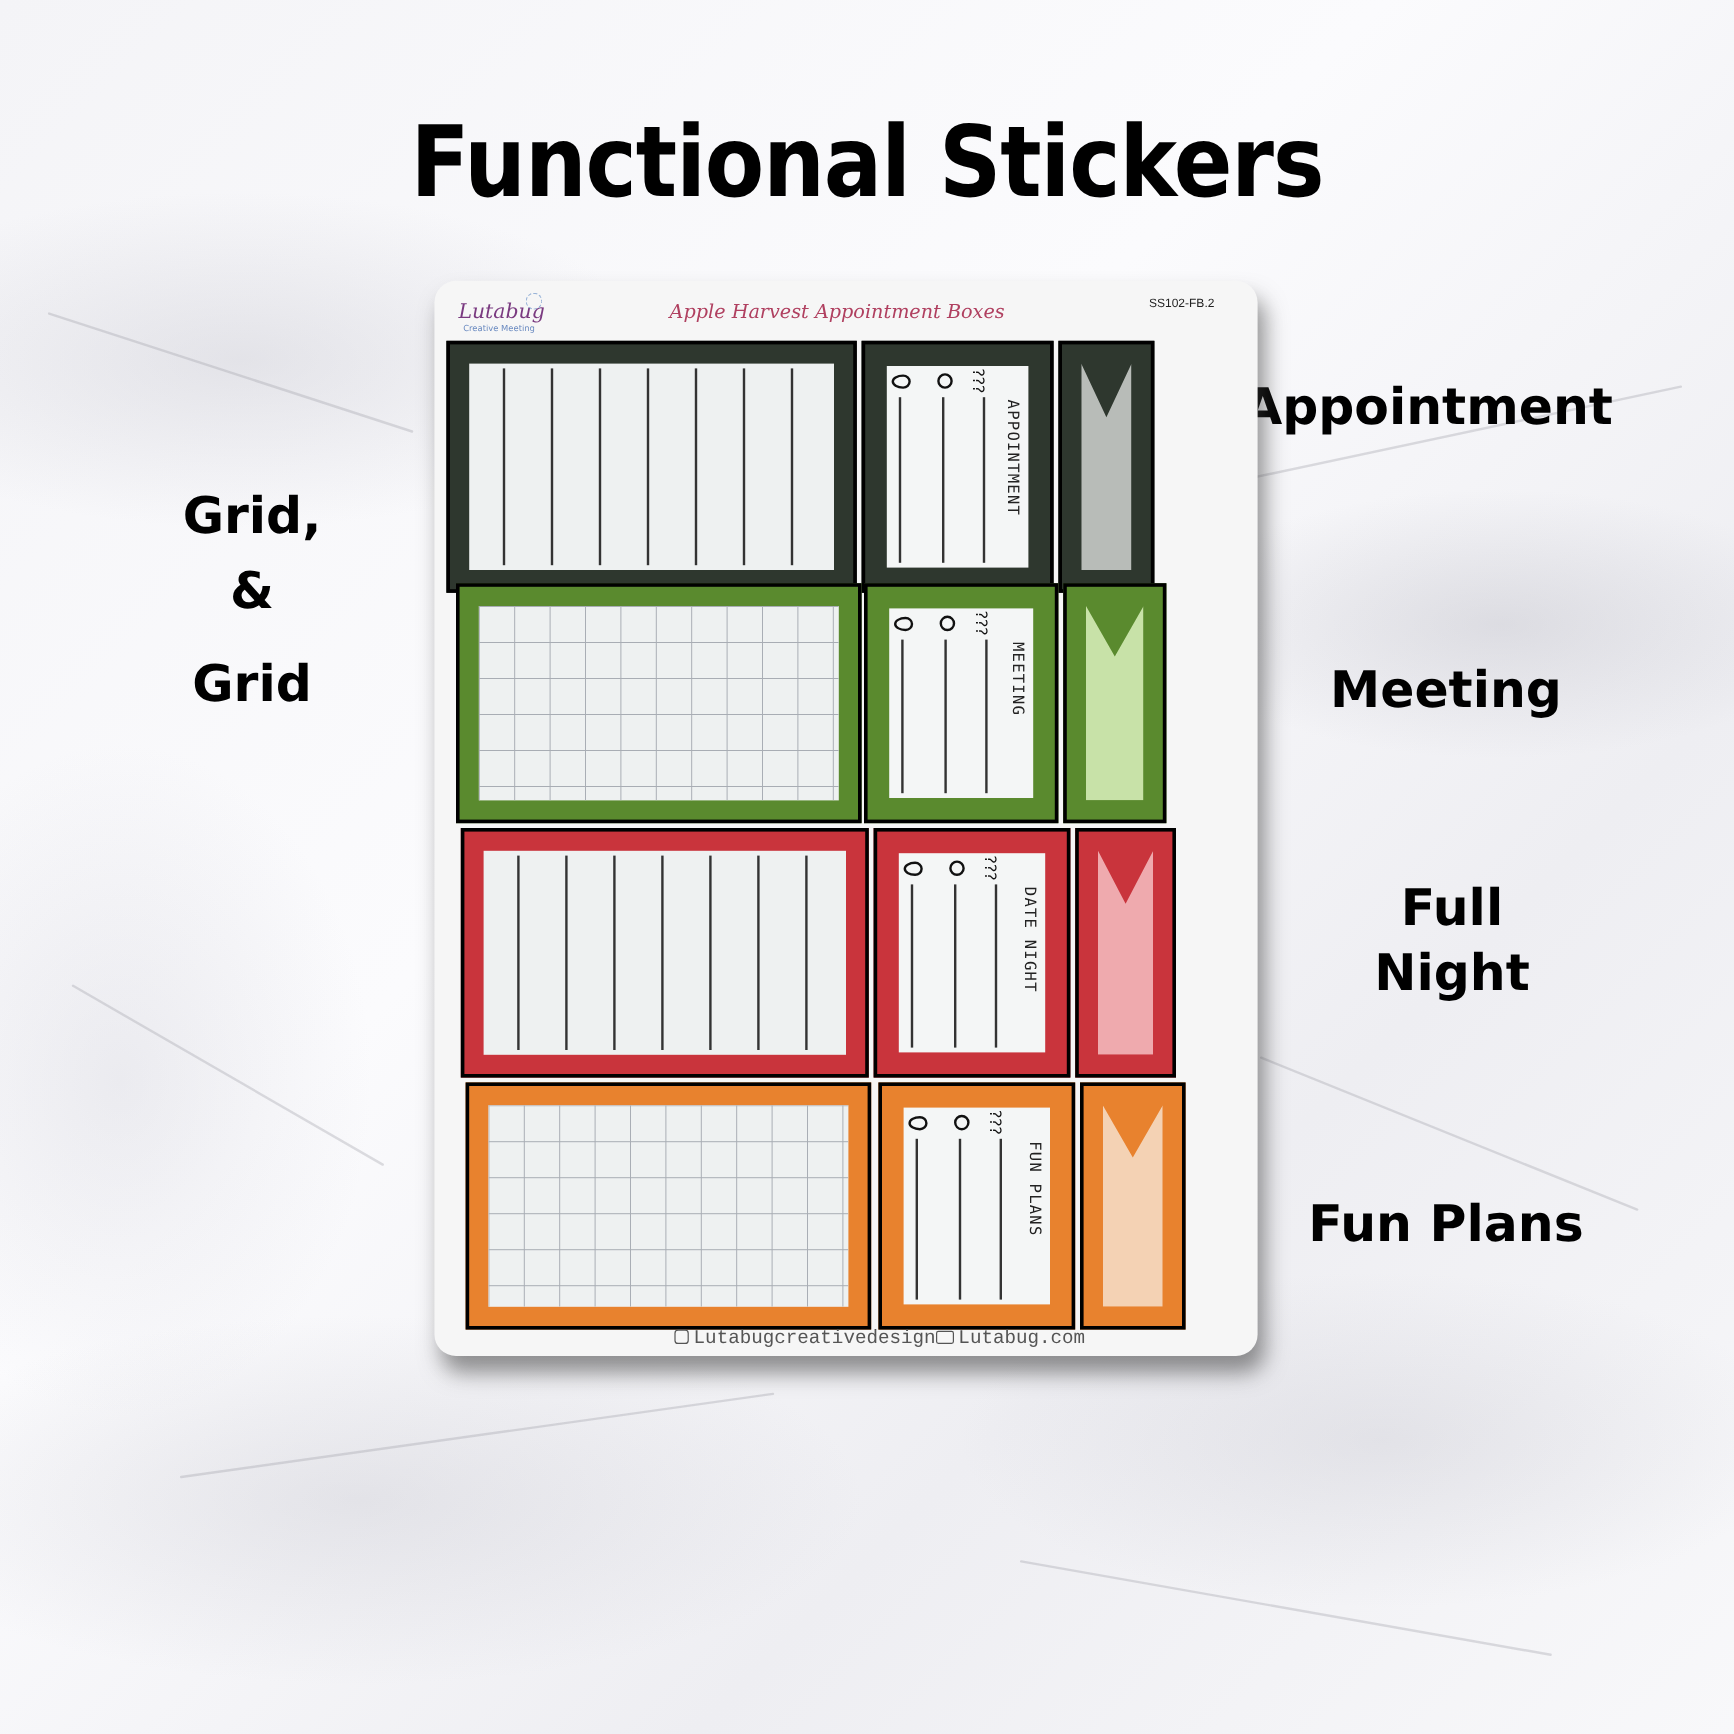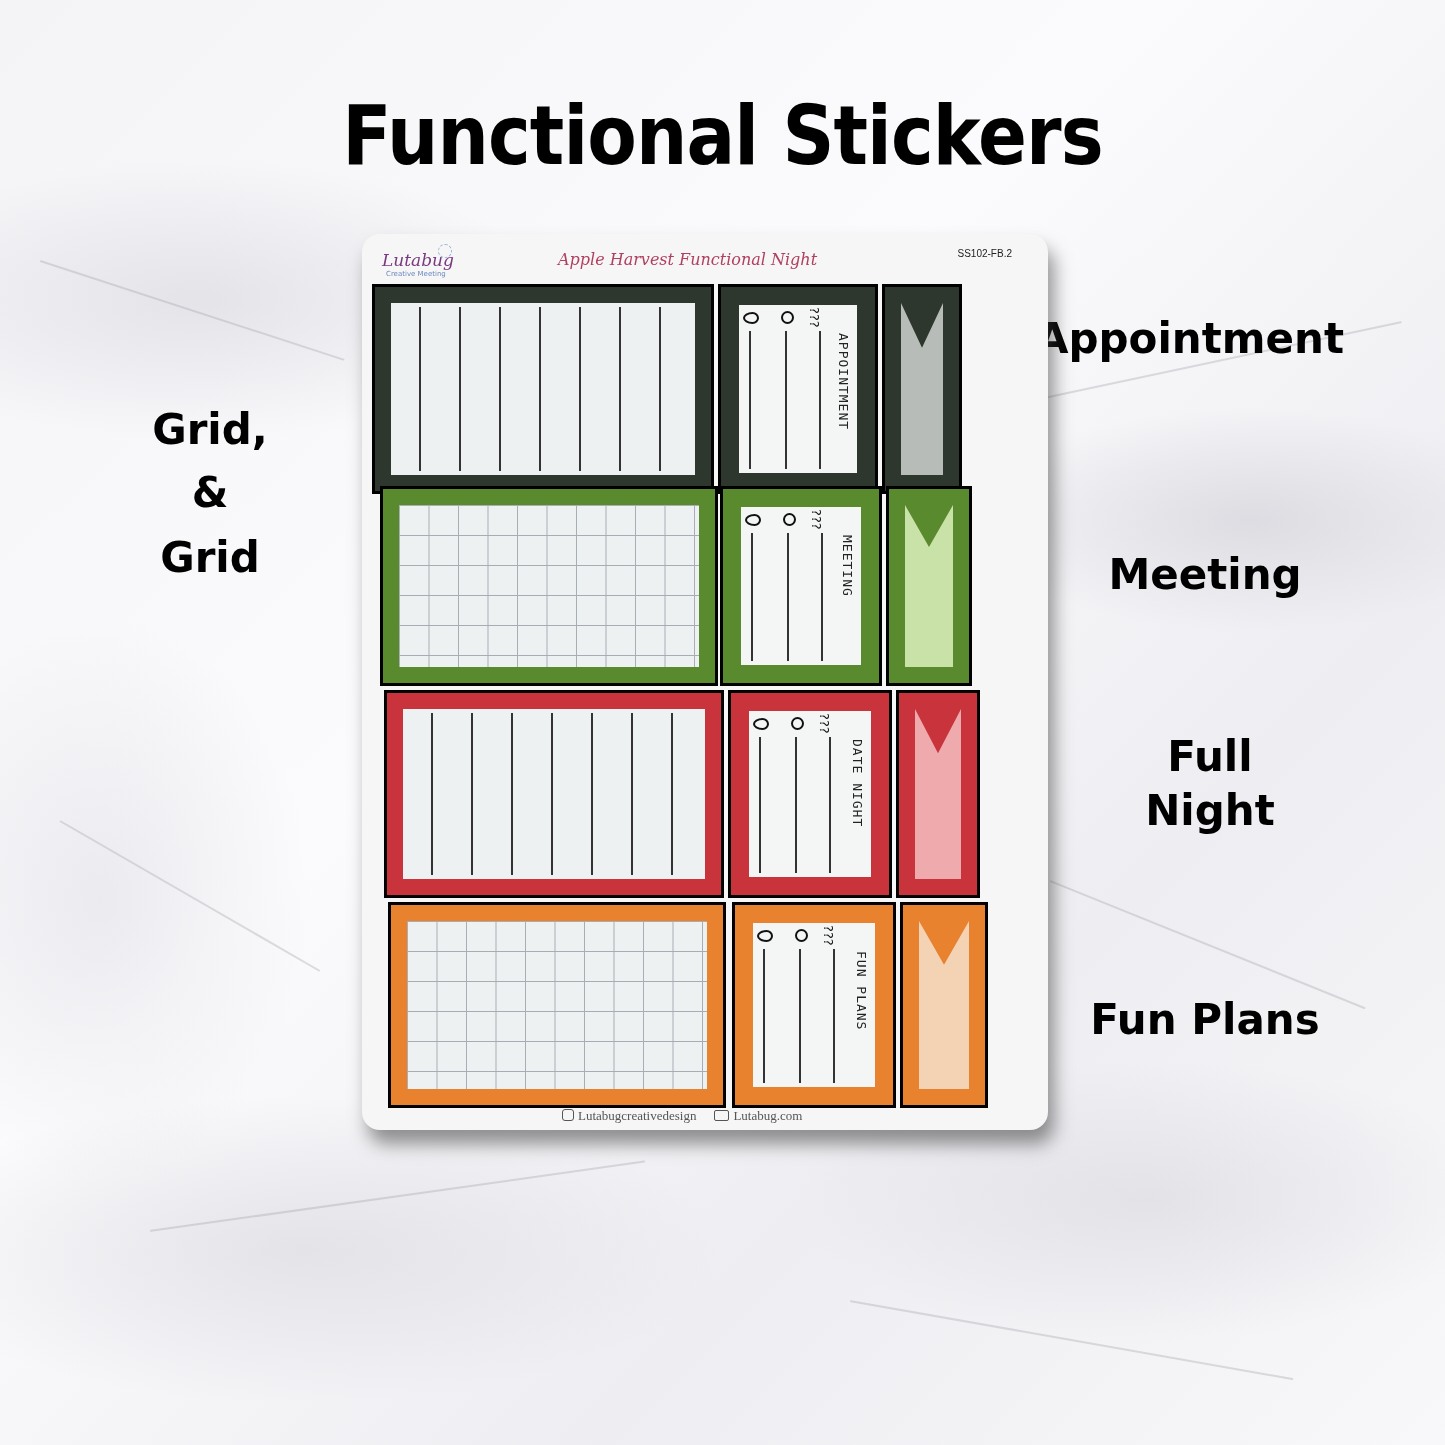--- a/index.html
+++ b/index.html
@@ -25,50 +25,50 @@
 .big .inner{position:absolute;background:#eef1f1}
 .vline{position:absolute;width:2px;background:#333}
 .grid{position:absolute;inset:0;background-image:linear-gradient(to right,#a8adb4 1px,transparent 1px),linear-gradient(to bottom,#a8adb4 1px,transparent 1px);background-size:29.5px 30px}
 .mid .inner{position:absolute;background:#f4f6f6}
 .mlabel{position:absolute;writing-mode:vertical-rl;font-size:13px;color:#222;letter-spacing:1px;font-family:"DejaVu Sans Mono",monospace}
 .qq{position:absolute;writing-mode:vertical-rl;font-size:13px;color:#111;font-family:"DejaVu Sans",sans-serif}
 .mline{position:absolute;width:2px;background:#333}
 .ico{position:absolute;width:13px;height:13px;border:2px solid #111;border-radius:50%}
 .pin{position:absolute;width:12px;height:16px;border:2px solid #111;border-radius:50% 50% 50% 50%/60% 60% 40% 40%}
 .flag{position:absolute;clip-path:polygon(0 0,50% 26%,100% 0,100% 100%,0 100%)}
-.footer{position:absolute;left:200px;bottom:6px;font-family:Liberation Serif, serif;font-size:13px;color:#555;display:flex;gap:18px}
+.footer{position:absolute;left:200px;bottom:6px;font-family:Liberation Mono, monospace;font-size:16px;color:#555;display:flex;}
 </style>
 </head>
 <body>
 
 <div class="vein" style="left:40px;top:260px;width:320px;transform:rotate(18deg)"></div>
 <div class="vein" style="left:1030px;top:400px;width:380px;transform:rotate(-12deg)"></div>
 <div class="vein" style="left:60px;top:820px;width:300px;transform:rotate(30deg)"></div>
 <div class="vein" style="left:1050px;top:880px;width:340px;transform:rotate(22deg)"></div>
 <div class="vein" style="left:150px;top:1230px;width:500px;transform:rotate(-8deg)"></div>
 <div class="vein" style="left:850px;top:1300px;width:450px;transform:rotate(10deg)"></div>
 
 <h1 class="title">Functional Stickers</h1>
 
 <div class="lbl" style="left:30px;top:398px;width:360px">
   <div style="line-height:64px">Grid,</div>
   <div style="line-height:50px;margin-top:6px">&amp;</div>
-  <div style="line-height:64px;margin-top:8px">Grid</div>
+  <div style="line-height:64px;margin-top:20px">Grid</div>
 </div>
 
 <div class="lbl" style="left:1030px;top:312px;width:320px">Appointment</div>
 <div class="lbl" style="left:1060px;top:548px;width:290px">Meeting</div>
 <div class="lbl" style="left:1070px;top:730px;width:280px;white-space:pre-line">Full
 Night</div>
 <div class="lbl" style="left:1060px;top:993px;width:290px">Fun Plans</div>
 
 <div class="sheet">
   <div class="brand"><span>Lutabug</span><small>Creative Meeting</small></div>
   <div class="flake"></div>
-  <div class="sheet-title">Apple Harvest Functional Night</div>
+  <div class="sheet-title">Apple Harvest Appointment Boxes</div>
   <div class="code">SS102-FB.2</div>
 
   <div id="rows">
       <div class="box big" style="left: 10px; top: 50px; width: 342px; height: 210px; background: rgb(46, 55, 46);">
         <div class="inner" style="inset: 16px; overflow: hidden;">
           <div class="vline" style="left: 28px; top: 4px; bottom: 4px;"></div>
           <div class="vline" style="left: 68px; top: 4px; bottom: 4px;"></div>
           <div class="vline" style="left: 108px; top: 4px; bottom: 4px;"></div>
           <div class="vline" style="left: 148px; top: 4px; bottom: 4px;"></div>
           <div class="vline" style="left: 188px; top: 4px; bottom: 4px;"></div>

